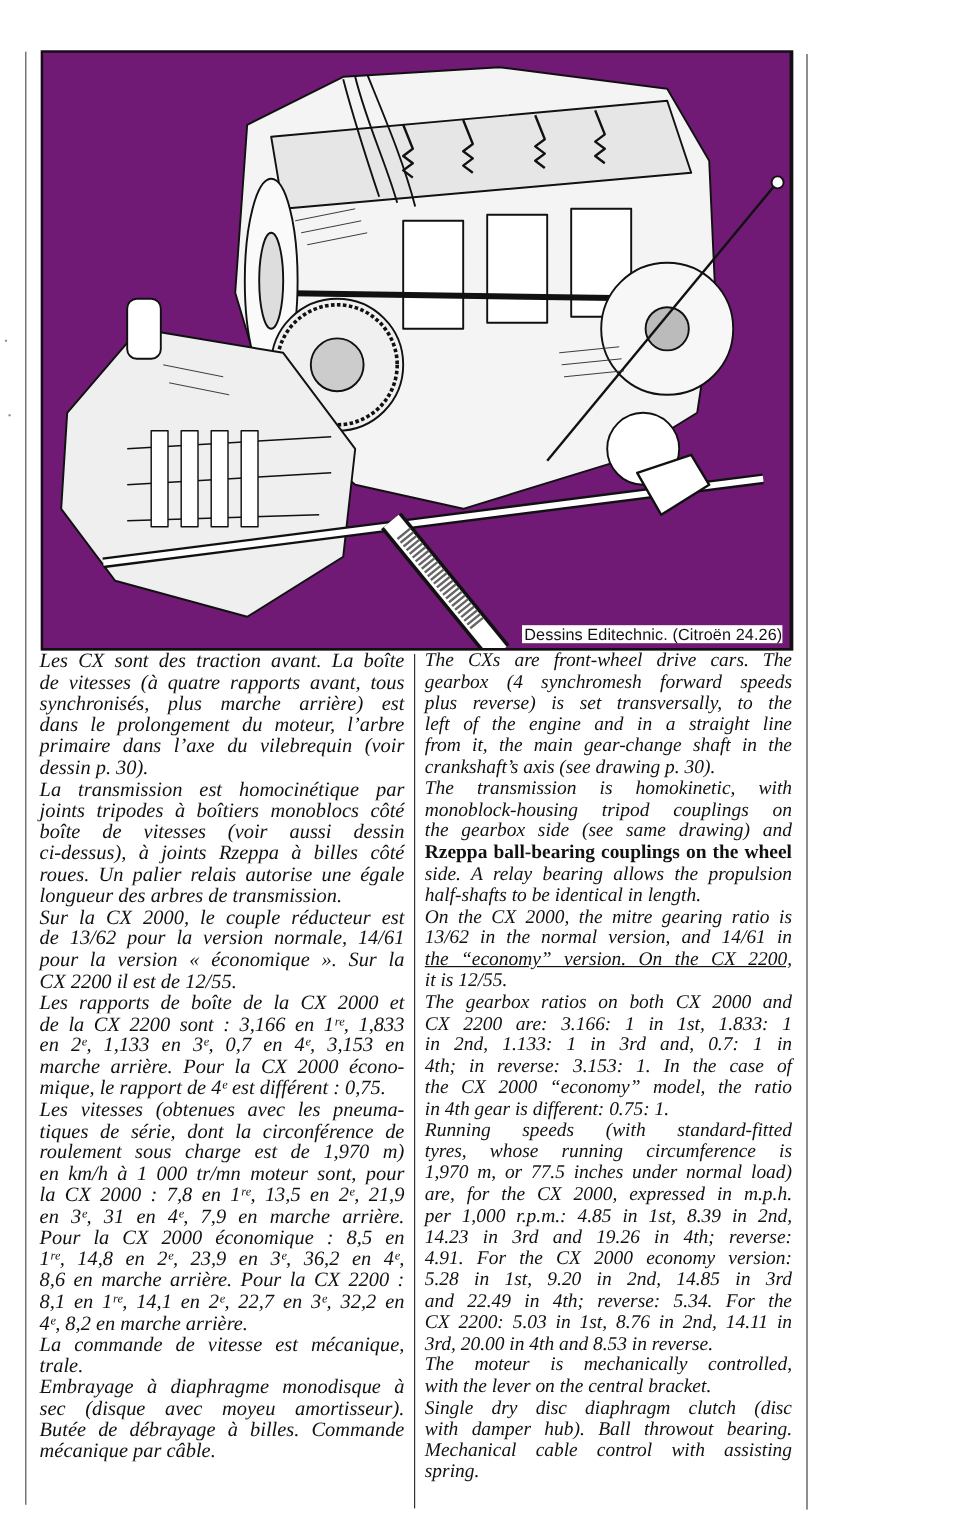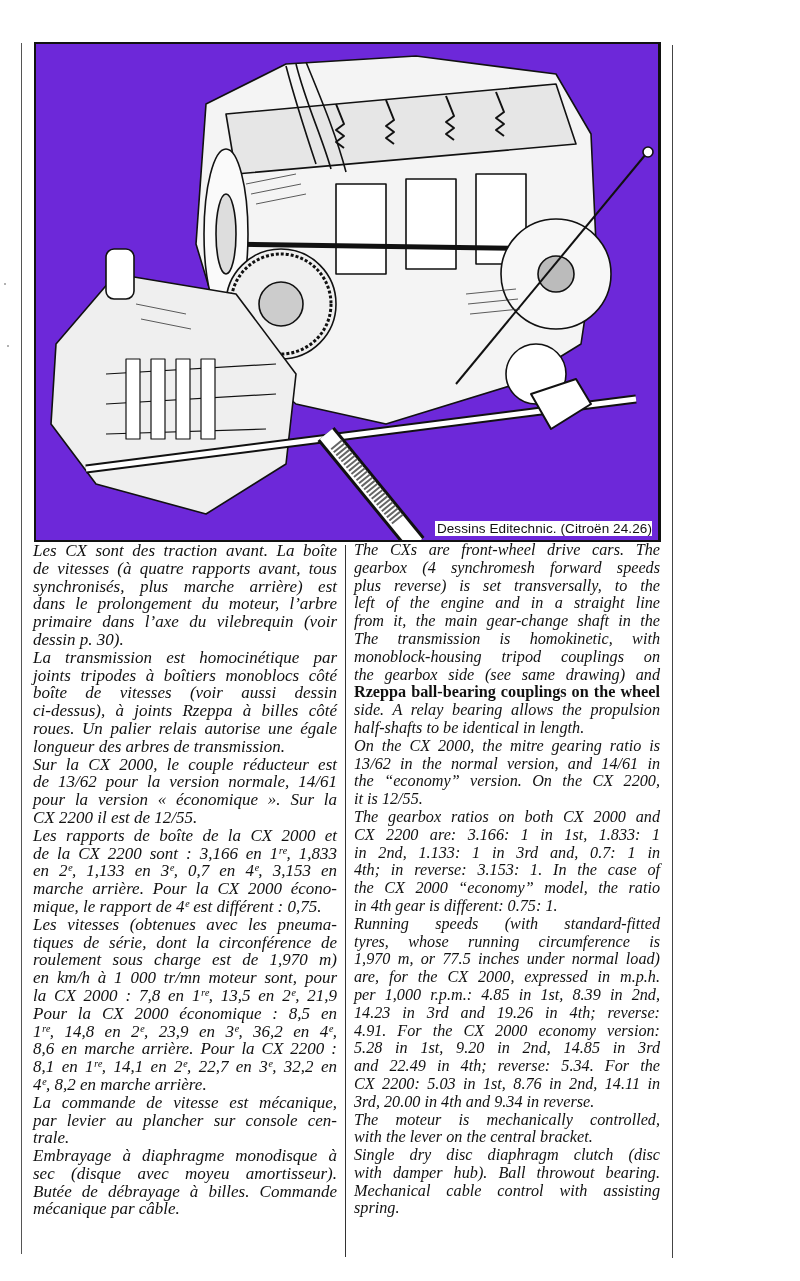--- a/index.html
+++ b/index.html
@@ -1,20 +1,20 @@
 <!DOCTYPE html>
 <html><head>
 <meta charset="utf-8">
 <style>
   html, body { margin:0; padding:0; background:#ffffff; }
   body { width:800px; height:1281px; position:relative; overflow:hidden; color:#111; }
   .rule-left { position:absolute; left:21px; top:43px; width:1px; height:1211px; background:#555; }
   .rule-right { position:absolute; left:672px; top:45px; width:1px; height:1213px; background:#444; }
   .col-divider { position:absolute; left:345px; top:545px; width:1px; height:712px; background:#333; }
-  .figure-box { position:absolute; left:34px; top:42px; width:622px; height:496px; border:2px solid #111; border-right-width:3px; background:#6d28d9; overflow:hidden; }
+  .figure-box { position:absolute; left:34px; top:42px; width:622px; height:496px; border:2px solid #111; border-right-width:3px; background:#701a75; overflow:hidden; }
   .figure-box svg { position:absolute; left:0; top:0; }
   .caption { position:absolute; right:6px; bottom:4px; font-family:"Liberation Sans", sans-serif; font-size:13.5px; color:#111; letter-spacing:0.1px; background:#fff; padding-left:2px; }
   .col { position:absolute; top:542px;font-style:italic; }
   .col-fr { left:33px; width:304px; font-family:"Liberation Serif", serif; font-size:17px; }
   .col-en { left:354px; width:306px; font-family:"Liberation Serif", serif; font-style:italic; font-size:16.2px; }
   .line { display:block; white-space:nowrap; text-align:justify; text-align-last:justify; height:19.5px; line-height:19.5px; overflow:visible; }
   .col-en .line { height:19.05px; line-height:19.05px; }
   .line.last { text-align-last:left; }
   .speck { position:absolute; width:2px; height:2px; background:#999; border-radius:1px; }
   .bold-run { font-weight:bold; font-style:normal; }
@@ -120,65 +120,66 @@
     <span class="line" style="height: 17.8px; line-height: 17.8px;">Les rapports de boîte de la CX 2000 et</span>
     <span class="line" style="height: 17.8px; line-height: 17.8px;">de la CX 2200 sont : 3,166 en 1ʳᵉ, 1,833</span>
     <span class="line" style="height: 17.8px; line-height: 17.8px;">en 2ᵉ, 1,133 en 3ᵉ, 0,7 en 4ᵉ, 3,153 en</span>
     <span class="line" style="height: 17.8px; line-height: 17.8px;">marche arrière. Pour la CX 2000 écono-</span>
     <span class="line last" style="height: 17.8px; line-height: 17.8px;">mique, le rapport de 4ᵉ est différent : 0,75.</span>
     <span class="line" style="height: 17.8px; line-height: 17.8px;">Les vitesses (obtenues avec les pneuma-</span>
     <span class="line" style="height: 17.8px; line-height: 17.8px;">tiques de série, dont la circonférence de</span>
     <span class="line" style="height: 17.8px; line-height: 17.8px;">roulement sous charge est de 1,970 m)</span>
     <span class="line" style="height: 17.8px; line-height: 17.8px;">en km/h à 1 000 tr/mn moteur sont, pour</span>
     <span class="line" style="height: 17.8px; line-height: 17.8px;">la CX 2000 : 7,8 en 1ʳᵉ, 13,5 en 2ᵉ, 21,9</span>
+    <span class="line" style="height: 17.8px; line-height: 17.8px;">en 3ᵉ, 31 en 4ᵉ, 7,9 en marche arrière.</span>
     <span class="line" style="height: 17.8px; line-height: 17.8px;">Pour la CX 2000 économique : 8,5 en</span>
     <span class="line" style="height: 17.8px; line-height: 17.8px;">1ʳᵉ, 14,8 en 2ᵉ, 23,9 en 3ᵉ, 36,2 en 4ᵉ,</span>
     <span class="line" style="height: 17.8px; line-height: 17.8px;">8,6 en marche arrière. Pour la CX 2200 :</span>
     <span class="line" style="height: 17.8px; line-height: 17.8px;">8,1 en 1ʳᵉ, 14,1 en 2ᵉ, 22,7 en 3ᵉ, 32,2 en</span>
     <span class="line last" style="height: 17.8px; line-height: 17.8px;">4ᵉ, 8,2 en marche arrière.</span>
     <span class="line" style="height: 17.8px; line-height: 17.8px;">La commande de vitesse est mécanique,</span>
-    <span class="line" style="height: 17.8px; line-height: 17.8px;">par levier au plancher sur console cen-</span>
     <span class="line last" style="height: 17.8px; line-height: 17.8px;">trale.</span>
     <span class="line" style="height: 17.8px; line-height: 17.8px;">Embrayage à diaphragme monodisque à</span>
     <span class="line" style="height: 17.8px; line-height: 17.8px;">sec (disque avec moyeu amortisseur).</span>
     <span class="line" style="height: 17.8px; line-height: 17.8px;">Butée de débrayage à billes. Commande</span>
     <span class="line last" style="height: 17.8px; line-height: 17.8px;">mécanique par câble.</span>
   </div>
 <div class="col col-en" id="col-en">
     <span class="line" style="height: 17.8px; line-height: 17.8px;">The CXs are front-wheel drive cars.  The</span>
     <span class="line" style="height: 17.8px; line-height: 17.8px;">gearbox (4 synchromesh forward speeds</span>
     <span class="line" style="height: 17.8px; line-height: 17.8px;">plus reverse) is set transversally, to the</span>
     <span class="line" style="height: 17.8px; line-height: 17.8px;">left of the engine and in a straight line</span>
     <span class="line" style="height: 17.8px; line-height: 17.8px;">from it, the main gear-change shaft in the</span>
+    <span class="line last" style="height: 17.8px; line-height: 17.8px;">crankshaft’s axis (see drawing p. 30).</span>
     <span class="line" style="height: 17.8px; line-height: 17.8px;">The transmission is homokinetic, with</span>
     <span class="line" style="height: 17.8px; line-height: 17.8px;">monoblock-housing tripod couplings on</span>
     <span class="line" style="height: 17.8px; line-height: 17.8px;">the gearbox side (see same drawing) and</span>
     <span class="line bold-run" style="height: 17.8px; line-height: 17.8px;">Rzeppa ball-bearing couplings on the wheel</span>
     <span class="line" style="height: 17.8px; line-height: 17.8px;">side.  A relay bearing allows the propulsion</span>
     <span class="line last" style="height: 17.8px; line-height: 17.8px;">half-shafts to be identical in length.</span>
     <span class="line" style="height: 17.8px; line-height: 17.8px;">On the CX 2000, the mitre gearing ratio is</span>
     <span class="line" style="height: 17.8px; line-height: 17.8px;">13/62 in the normal version, and 14/61 in</span>
-    <span class="line" style="height: 17.8px; line-height: 17.8px;">the “economy” version.  On the CX 2200,</span>
+    <span class="line" style="height: 17.8px; line-height: 17.8px; text-decoration: underline;">the “economy” version.  On the CX 2200,</span>
     <span class="line last" style="height: 17.8px; line-height: 17.8px;">it is 12/55.</span>
     <span class="line" style="height: 17.8px; line-height: 17.8px;">The gearbox ratios on both CX 2000 and</span>
     <span class="line" style="height: 17.8px; line-height: 17.8px;">CX 2200 are: 3.166: 1 in 1st, 1.833: 1</span>
     <span class="line" style="height: 17.8px; line-height: 17.8px;">in 2nd, 1.133: 1 in 3rd and, 0.7: 1 in</span>
     <span class="line" style="height: 17.8px; line-height: 17.8px;">4th; in reverse: 3.153: 1.  In the case of</span>
     <span class="line" style="height: 17.8px; line-height: 17.8px;">the CX 2000 “economy” model, the ratio</span>
     <span class="line last" style="height: 17.8px; line-height: 17.8px;">in 4th gear is different: 0.75: 1.</span>
     <span class="line" style="height: 17.8px; line-height: 17.8px;">Running speeds (with standard-fitted</span>
     <span class="line" style="height: 17.8px; line-height: 17.8px;">tyres, whose running circumference is</span>
     <span class="line" style="height: 17.8px; line-height: 17.8px;">1,970 m, or 77.5 inches under normal load)</span>
     <span class="line" style="height: 17.8px; line-height: 17.8px;">are, for the CX 2000, expressed in m.p.h.</span>
     <span class="line" style="height: 17.8px; line-height: 17.8px;">per 1,000 r.p.m.: 4.85 in 1st, 8.39 in 2nd,</span>
     <span class="line" style="height: 17.8px; line-height: 17.8px;">14.23 in 3rd and 19.26 in 4th; reverse:</span>
     <span class="line" style="height: 17.8px; line-height: 17.8px;">4.91.  For the CX 2000 economy version:</span>
     <span class="line" style="height: 17.8px; line-height: 17.8px;">5.28 in 1st, 9.20 in 2nd, 14.85 in 3rd</span>
     <span class="line" style="height: 17.8px; line-height: 17.8px;">and 22.49 in 4th; reverse: 5.34.  For the</span>
     <span class="line" style="height: 17.8px; line-height: 17.8px;">CX 2200: 5.03 in 1st, 8.76 in 2nd, 14.11 in</span>
-    <span class="line last" style="height: 17.8px; line-height: 17.8px;">3rd, 20.00 in 4th and 9.34 in reverse.</span>
+    <span class="line last" style="height: 17.8px; line-height: 17.8px;">3rd, 20.00 in 4th and 8.53 in reverse.</span>
     <span class="line" style="height: 17.8px; line-height: 17.8px;">The moteur is mechanically controlled,</span>
     <span class="line last" style="height: 17.8px; line-height: 17.8px;">with the lever on the central bracket.</span>
     <span class="line" style="height: 17.8px; line-height: 17.8px;">Single dry disc diaphragm clutch (disc</span>
     <span class="line" style="height: 17.8px; line-height: 17.8px;">with damper hub).  Ball throwout bearing.</span>
     <span class="line" style="height: 17.8px; line-height: 17.8px;">Mechanical cable control with assisting</span>
     <span class="line last" style="height: 17.8px; line-height: 17.8px;">spring.</span>
   </div>
 
 </body></html>

